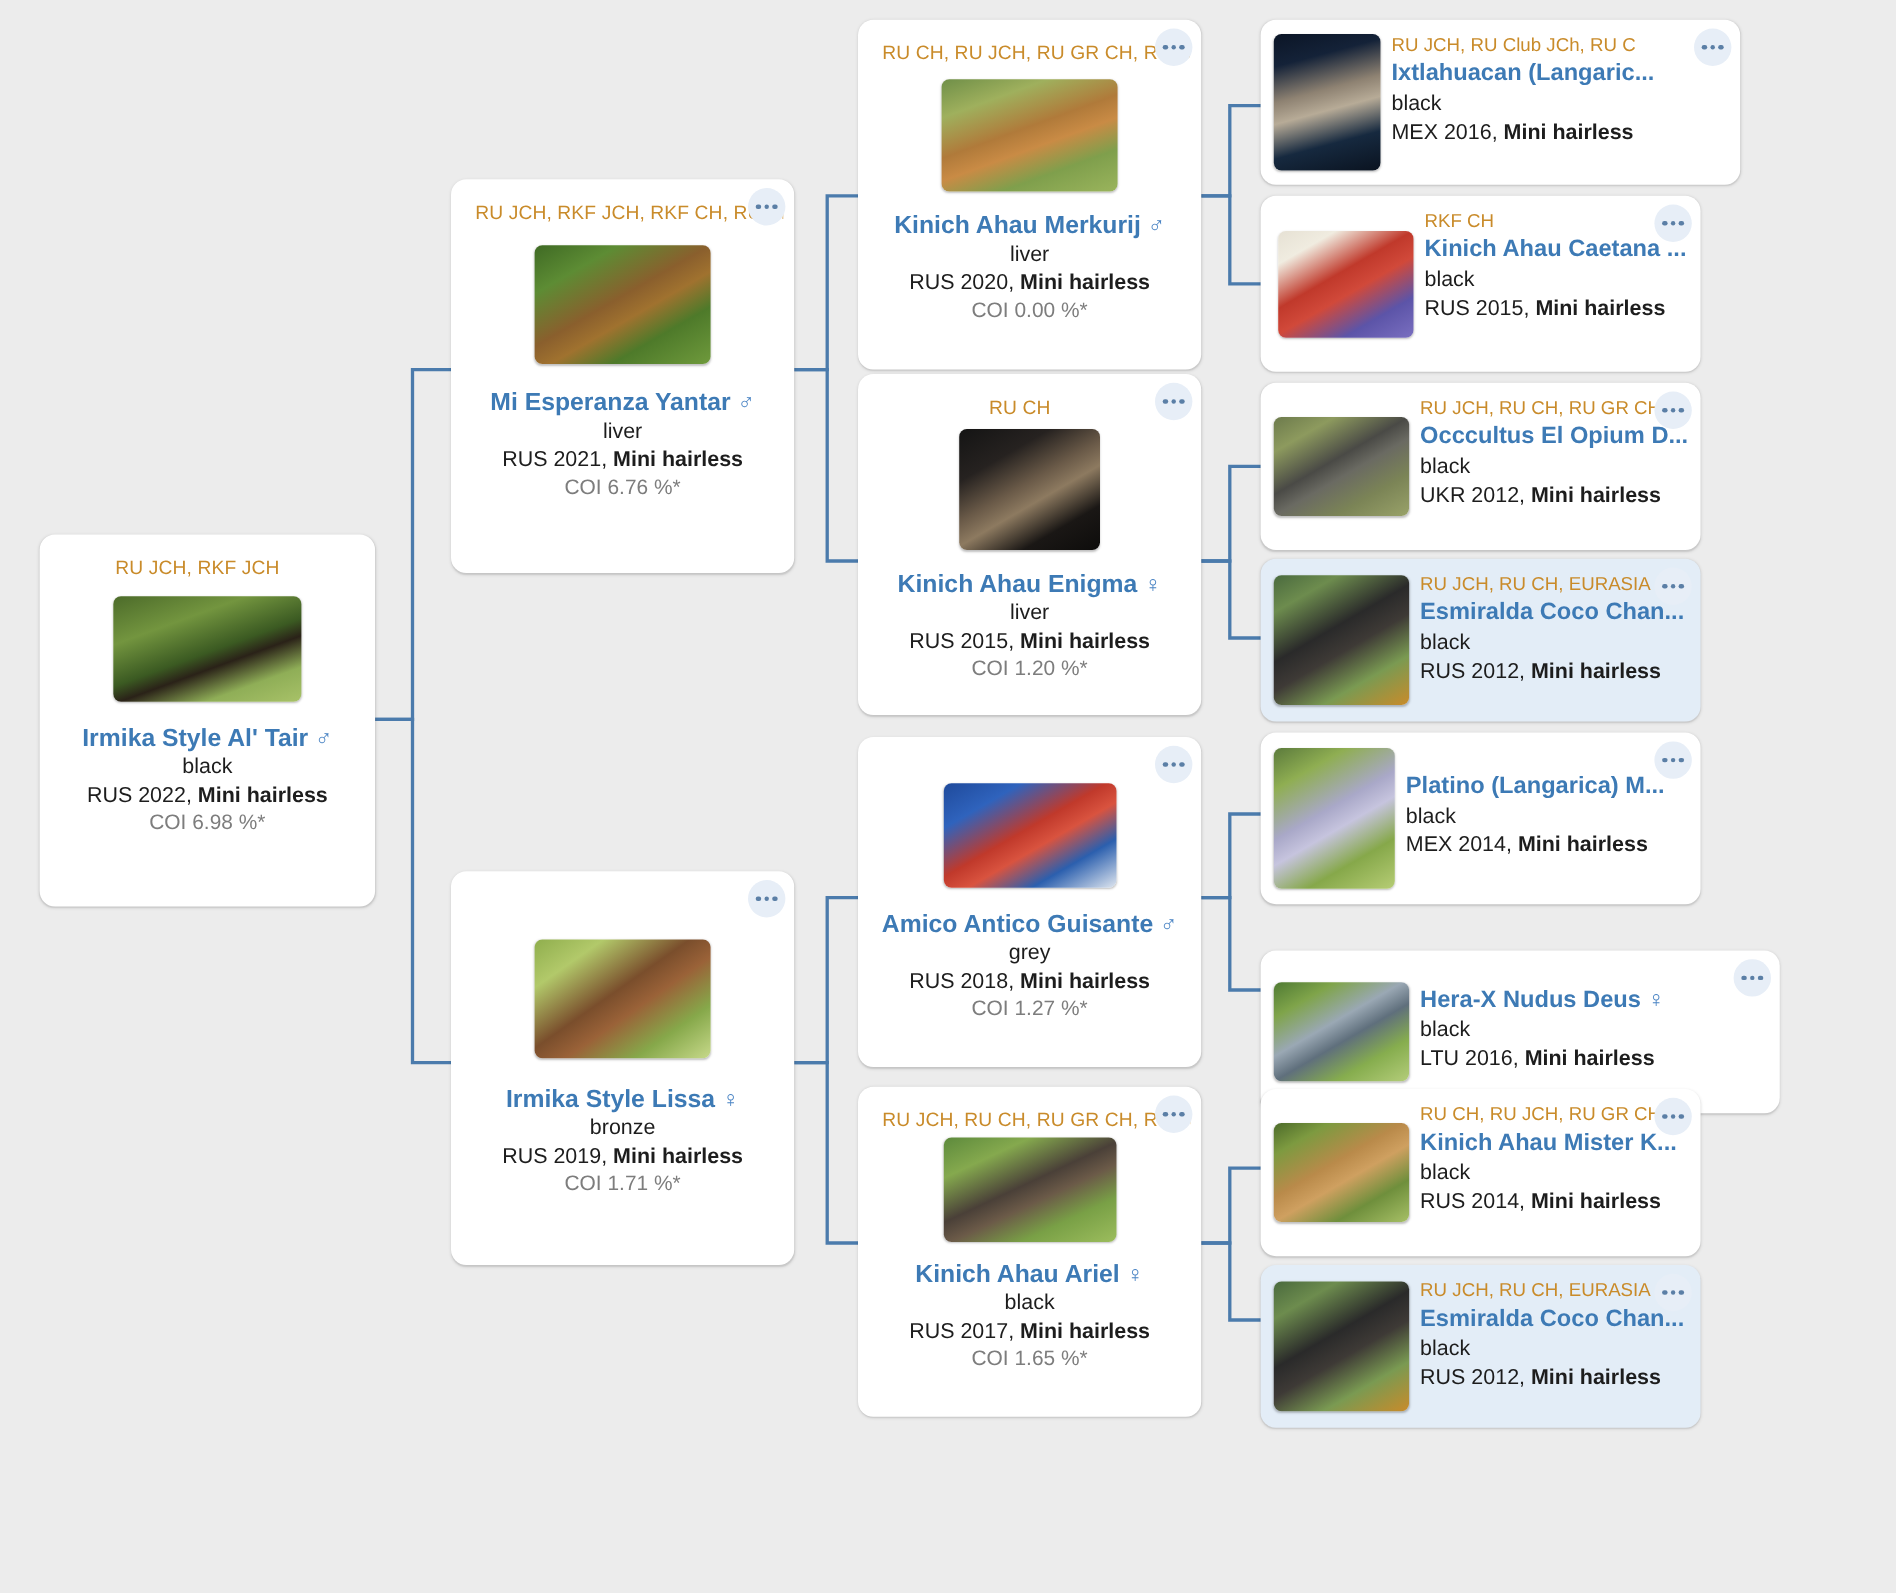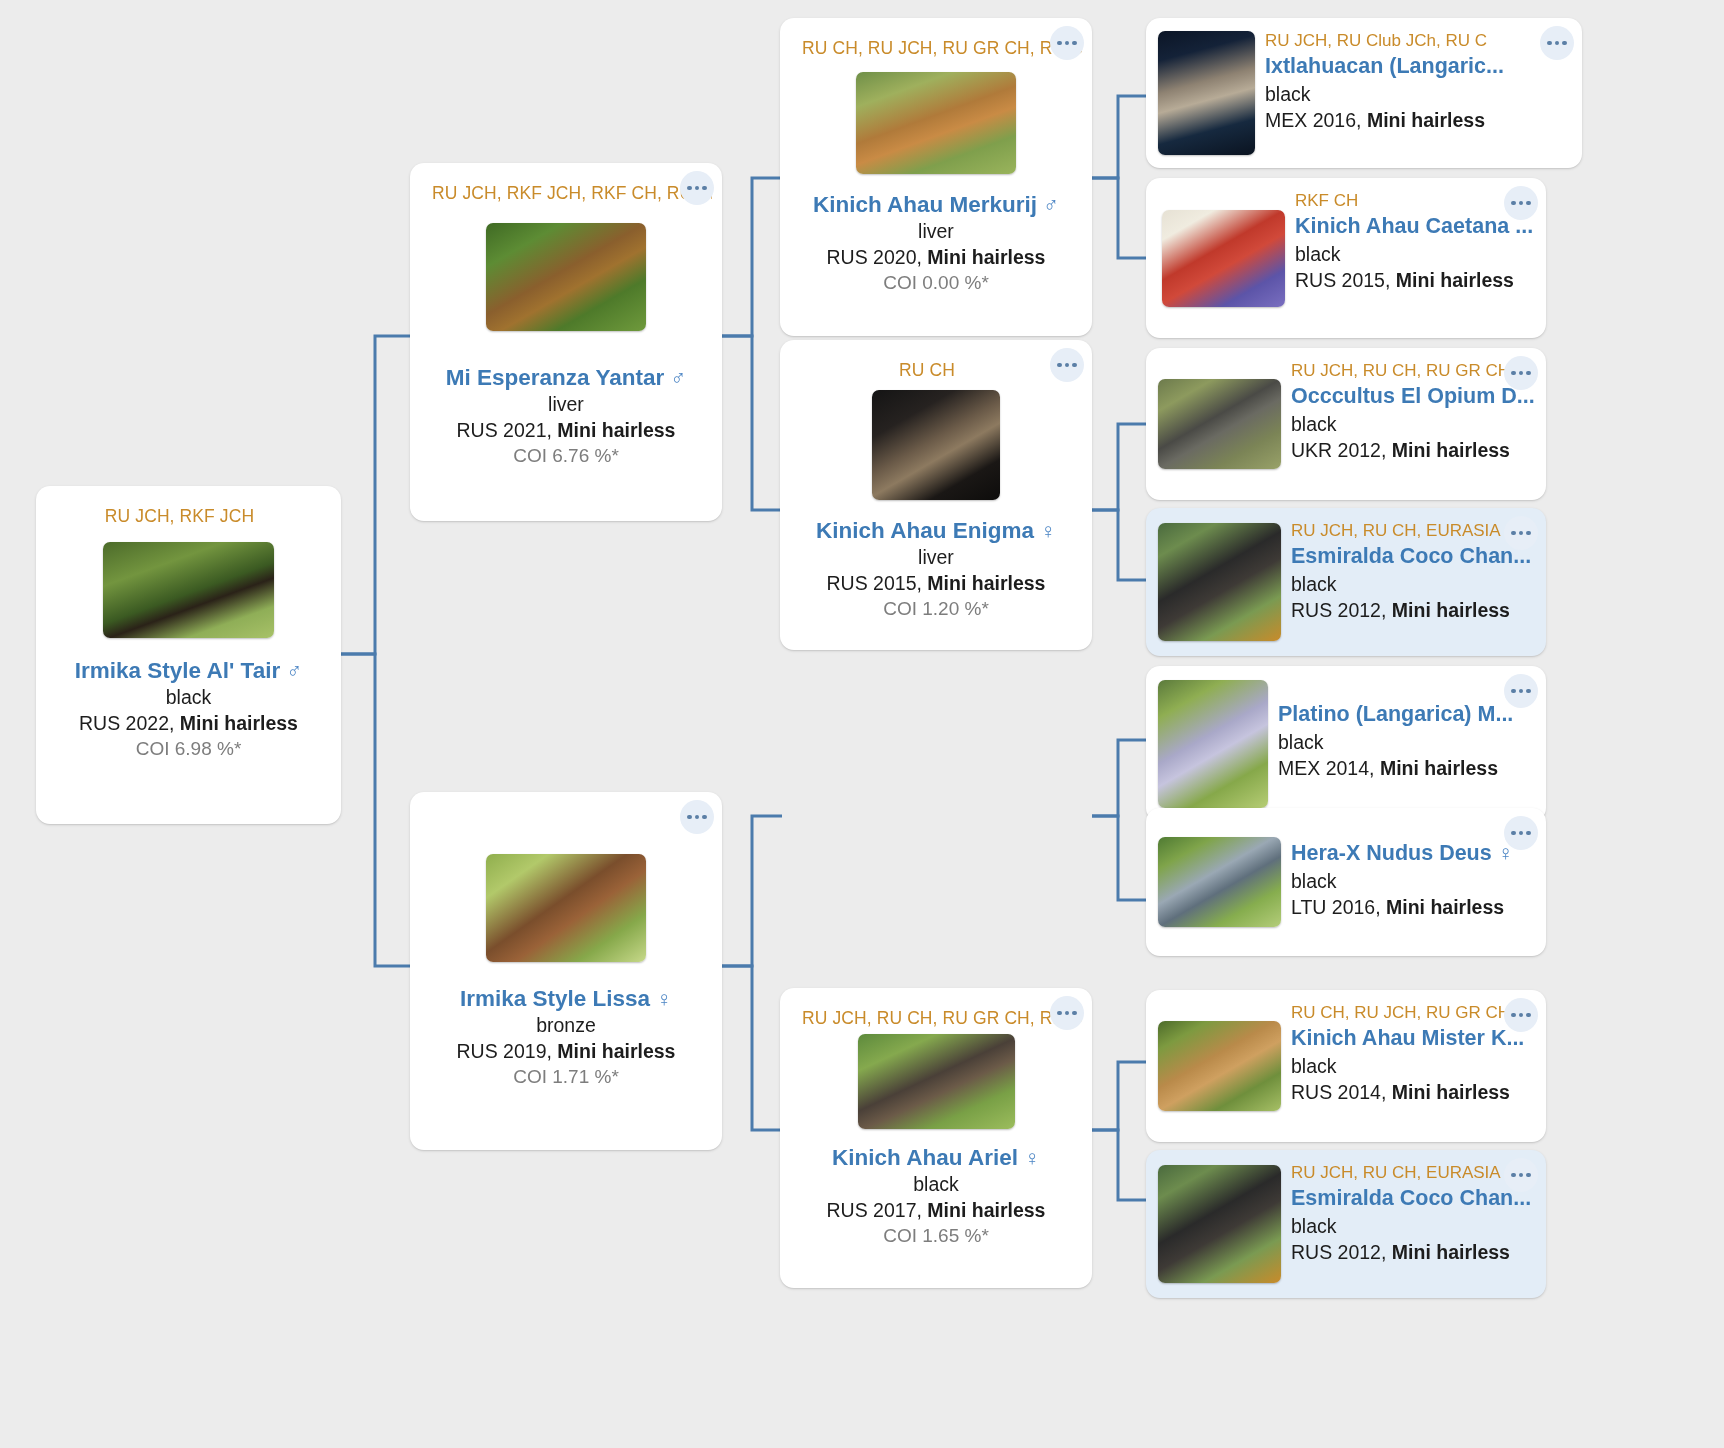--- a/index.html
+++ b/index.html
@@ -201,21 +201,21 @@
     <div class="meta">
       <span>RUS 2022,</span>
       <b>Mini hairless</b>
     </div>
     <div class="coi">COI 6.98 %*</div>
   </div>
 
   <div class="card big" style="left:410px; top:163px; width:312px; height:358px;">
     <div class="titles">RU JCH, RKF JCH, RKF CH, RU CH,</div>
     <div class="photo ph-yantar" style="width:160px; height:108px; margin-top:20px;"></div>
-    <div class="dogname" style="margin-top:34px;">
+    <div class="dogname" style="margin-top:22px;">
       <span>Mi Esperanza Yantar</span>
       <span class="sex male">♂</span>
     </div>
     <div class="meta">liver</div>
     <div class="meta">
       <span>RUS 2021,</span>
       <b>Mini hairless</b>
     </div>
     <div class="coi">COI 6.76 %*</div>
     <div class="kebab" style="right:8px; top:8px;">
@@ -278,20 +278,39 @@
       <b>Mini hairless</b>
     </div>
     <div class="coi">COI 1.20 %*</div>
     <div class="kebab" style="right:8px; top:8px;">
       <span></span>
         <span></span>
         <span></span>
     </div>
   </div>
 
+  <div class="card big" style="left:780px; top:670px; width:312px; height:300px;">
+    <div class="titles empty"></div>
+    <div class="photo ph-amico" style="width:157px; height:95px; margin-top:2px;"></div>
+    <div class="dogname" style="margin-top:20px;">
+      <span>Amico Antico Guisante</span>
+      <span class="sex male">♂</span>
+    </div>
+    <div class="meta">grey</div>
+    <div class="meta">
+      <span>RUS 2018,</span>
+      <b>Mini hairless</b>
+    </div>
+    <div class="coi">COI 1.27 %*</div>
+    <div class="kebab" style="right:8px; top:8px;">
+      <span></span>
+        <span></span>
+        <span></span>
+    </div>
+  </div>
 
   <div class="card big" style="left:780px; top:988px; width:312px; height:300px;">
     <div class="titles">RU JCH, RU CH, RU GR CH, RKF C</div>
     <div class="photo ph-ariel" style="width:157px; height:95px; margin-top:6px;"></div>
     <div class="dogname" style="margin-top:16px;">
       <span>Kinich Ahau Ariel</span>
       <span class="sex female">♀</span>
     </div>
     <div class="meta">black</div>
     <div class="meta">
@@ -389,21 +408,21 @@
         <b>Mini hairless</b>
       </div>
     </div>
     <div class="kebab" style="right:8px; top:8px;">
       <span></span>
         <span></span>
         <span></span>
     </div>
   </div>
 
-  <div class="card small" style="left:1146px; top:808px; width:400px; height:148px;">
+  <div class="card small" style="left:1146px; top:864px; width:472px; height:148px;">
     <div class="photo ph-hera" style="width:123px; height:90px;"></div>
     <div class="s-body" style="padding-top:20px;">
       <div class="s-titles empty"></div>
       <div class="s-name">
         <span>Hera-X Nudus Deus</span>
         <span class="sex female">♀</span>
       </div>
       <div class="s-meta">black</div>
       <div class="s-meta">
         <span>LTU 2016,</span>

